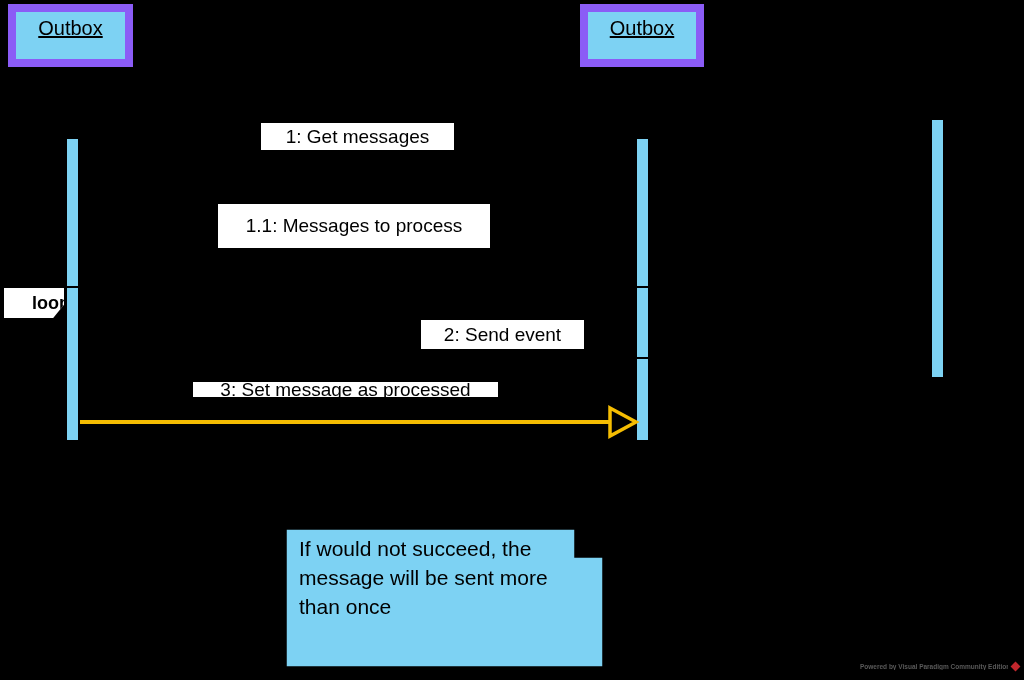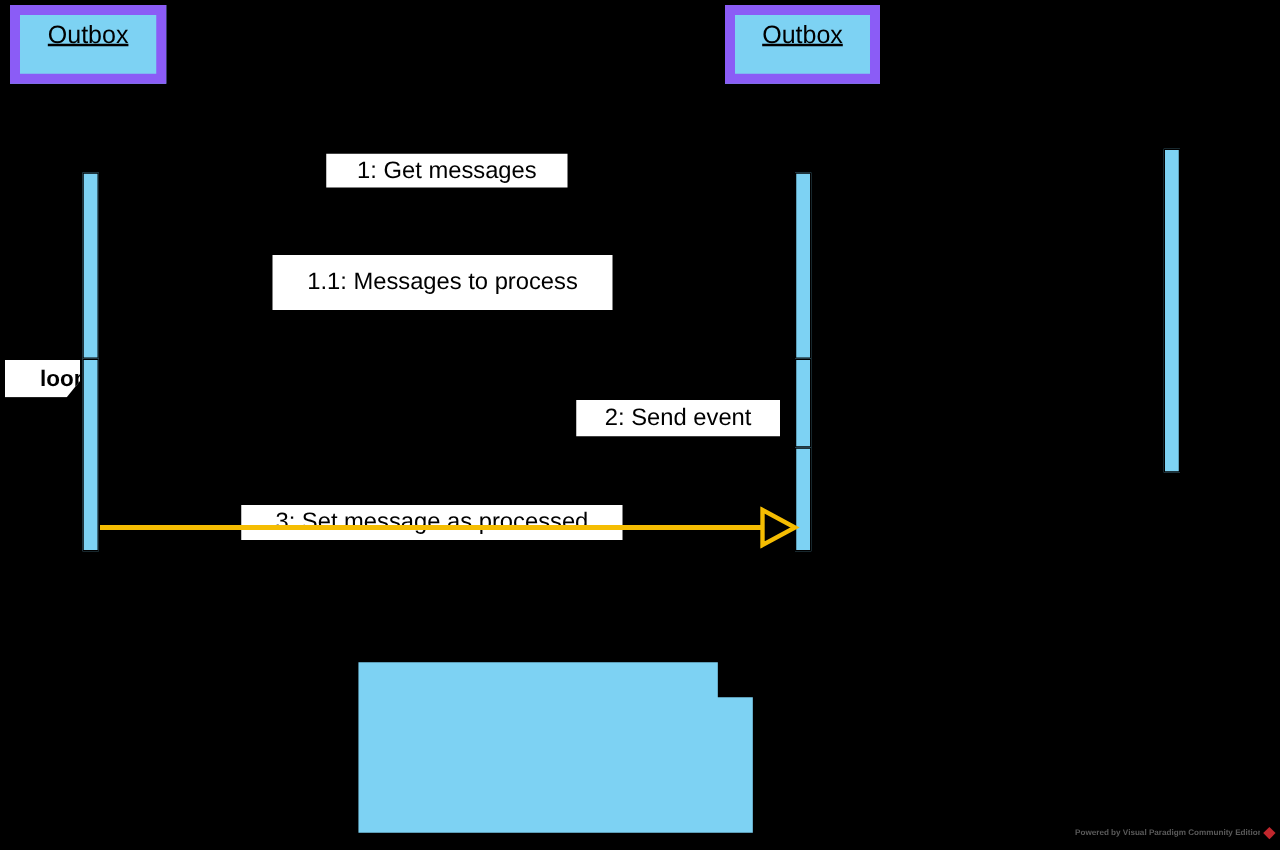--- a/index.html
+++ b/index.html
@@ -55,22 +55,22 @@
     background: #FFFFFF;
     color: #000000;
     font-size: 19px;
     display: flex;
     align-items: center;
     justify-content: center;
     white-space: nowrap;
   }
   .m1 { left: 261px; top: 103px; width: 193px; height: 27px; margin-top: 20px; }
   .m2 { left: 218px; top: 204px; width: 272px; height: 44px; }
-  .m3 { left: 421px; top: 320px; width: 163px; height: 29px; margin-left: 40px; }
-  .m4 { left: 193px; top: 404px; width: 305px; height: 28px; }
+  .m3 { left: 421px; top: 320px; width: 163px; height: 29px; }
+  .m4 { left: 193px; top: 382px; width: 305px; height: 15px; }
 
   
   .loop-label {
     position: absolute;
     left: 4px; top: 288px;
     width: 60px; height: 30px;
     background: #FFFFFF;
     clip-path: polygon(0 0, 100% 0, 100% 56%, 82% 100%, 0 100%);
     font-weight: bold;
     font-size: 18px;
@@ -160,19 +160,22 @@
   <div class="loop-label">loop</div>
 
   <div class="arrow-line"></div>
   <svg class="arrow-head" width="34" height="34" viewBox="0 0 34 34">
     <polygon points="4,3 30,17 4,31" fill="none" stroke="#F5BD02" stroke-width="3.5"></polygon>
   </svg>
 
   <svg class="note-shape" width="320" height="141" viewBox="0 0 320 141">
     <path d="M 1 1 L 290 1 L 290 29 L 318 29 L 318 139 L 1 139 Z" fill="#7DD2F3" stroke="#000000" stroke-width="1.5"></path>
   </svg>
+  <div class="note-text">If would not succeed, the
+message will be sent more
+than once</div>
 
   <div class="watermark">
     <div class="watermark-text">Powered by Visual Paradigm Community Edition</div>
     <div class="watermark-logo"></div>
   </div>
 
 </div>
 
 </body></html>

